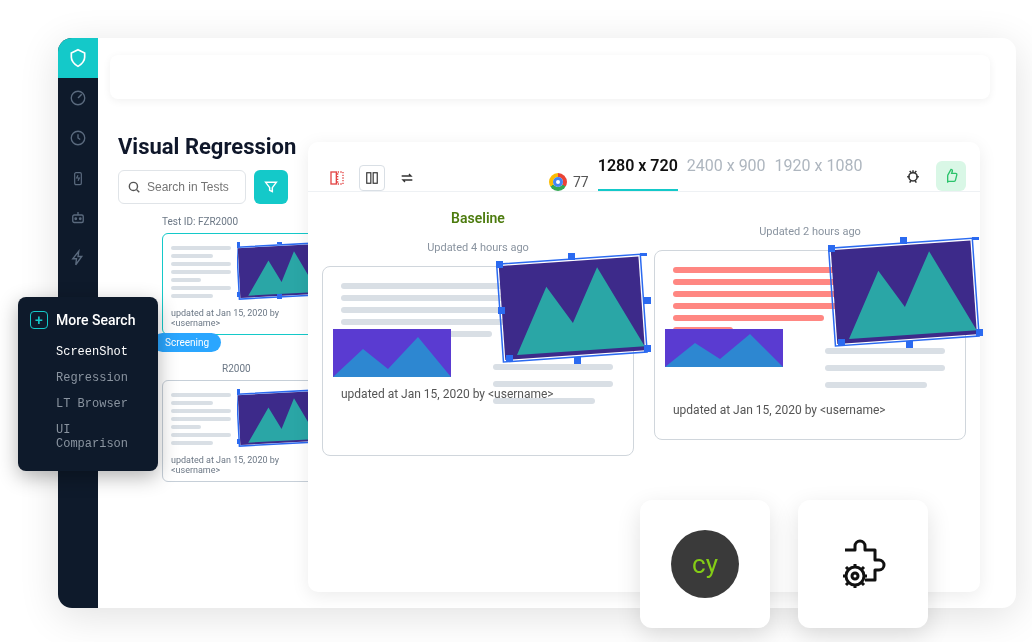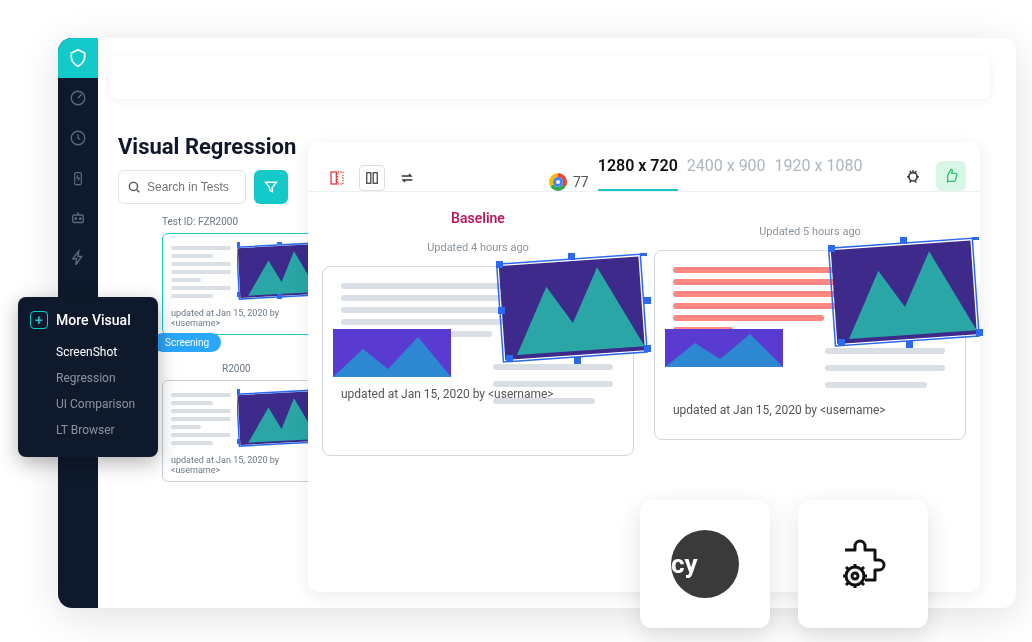--- a/index.html
+++ b/index.html
@@ -198,21 +198,21 @@
     gap: 20px;
   }
   .compare-col {
     flex: 1 1 0;
   }
   .compare-header {
     text-align: center;
     margin-bottom: 12px;
   }
   .compare-title {
-    font-size: 14px; font-weight: 600; color: #be185d;
+    font-size: 14px; font-weight: 600; color: #4d7c0f;
   }
   .compare-sub {
     font-size: 11px; color: #8a94a0;
     margin-top: 15px;
   }
   .compare-card {
     border: 1.5px solid #d0d6dc;
     border-radius: 8px;
     padding: 16px 18px 14px 18px;
     background: #fff;
@@ -257,20 +257,21 @@
     display: flex; align-items: center; gap: 8px;
     font-size: 14px; font-weight: 500;
     margin-bottom: 10px;
     color: #fff;
   }
   .mt-item {
     font-size: 12px;
     padding: 6px 0 6px 26px;
     color: #8a94a0;
     cursor: pointer;
+    font-family: Liberation Mono, monospace;
   }
   .mt-item.active { color: #fff; }
   .plus-box {
     width: 18px; height: 18px;
     border: 1.5px solid #14c9c9;
     border-radius: 4px;
     display: flex; align-items: center; justify-content: center;
     color: #14c9c9;
     font-size: 14px;
   }
@@ -282,23 +283,23 @@
   }
   .fc {
     width: 130px; height: 128px;
     background: #fff;
     border-radius: 12px;
     box-shadow: 0 8px 24px rgba(0,0,0,0.12);
     display: flex; align-items: center; justify-content: center;
   }
   .cy-circle {
     width: 68px; height: 68px; border-radius: 50%;
-    background: #3a3a3a; color: #ffffff;
-    display: flex; align-items: center; justify-content: flex-start;
-    font-size: 26px; font-weight: 700;
+    background: #3a3a3a; color: #84cc16;
+    display: flex; align-items: center; justify-content: center;
+    font-size: 26px; font-weight: 400;
   }
   
   .selbox { stroke:#2b6af0; stroke-width:1.5; fill:none; }
   .selhandle { fill:#2b6af0; }
 </style>
 </head>
 <body>
 
 <div class="shell"></div>
 
@@ -497,21 +498,21 @@
           <div class="diff-line"></div>
             <div class="diff-line"></div>
             <div class="diff-line w85"></div>
         </div>
         <div class="updated">updated at Jan 15, 2020 by &lt;username&gt;</div>
       </div>
     </div>
 
     <div class="compare-col">
       <div class="compare-header">
-        <div class="compare-sub">Updated 5 hours ago</div>
+        <div class="compare-sub">Updated 2 hours ago</div>
       </div>
       <div class="compare-card">
         <div class="diff-line red"></div>
         <div class="diff-line red w85"></div>
         <div class="diff-line red"></div>
         <div class="diff-line red w85"></div>
         <div class="diff-line red w55"></div>
         <div class="diff-block"></div>
         <div class="side-bigthumb" style="top:78px">
           <svg width="118" height="38" viewBox="0 0 118 38">
@@ -539,26 +540,26 @@
         </div>
         <div class="updated">updated at Jan 15, 2020 by &lt;username&gt;</div>
       </div>
     </div>
   </div>
 </div>
 
 <div class="more-tools">
   <div class="mt-header">
     <span class="plus-box">+</span>
-    <span>More Visual</span>
+    <span>More Search</span>
   </div>
   <div class="mt-item active">ScreenShot</div>
   <div class="mt-item">Regression</div>
+  <div class="mt-item">LT Browser</div>
   <div class="mt-item">UI Comparison</div>
-  <div class="mt-item">LT Browser</div>
 </div>
 
 <div class="floating-cards">
   <div class="fc">
     <div class="cy-circle">
         <span>cy</span>
       </div>
   </div>
   <div class="fc">
     <svg width="64" height="64" viewBox="0 0 64 64" fill="none" stroke="#111" stroke-width="3">

